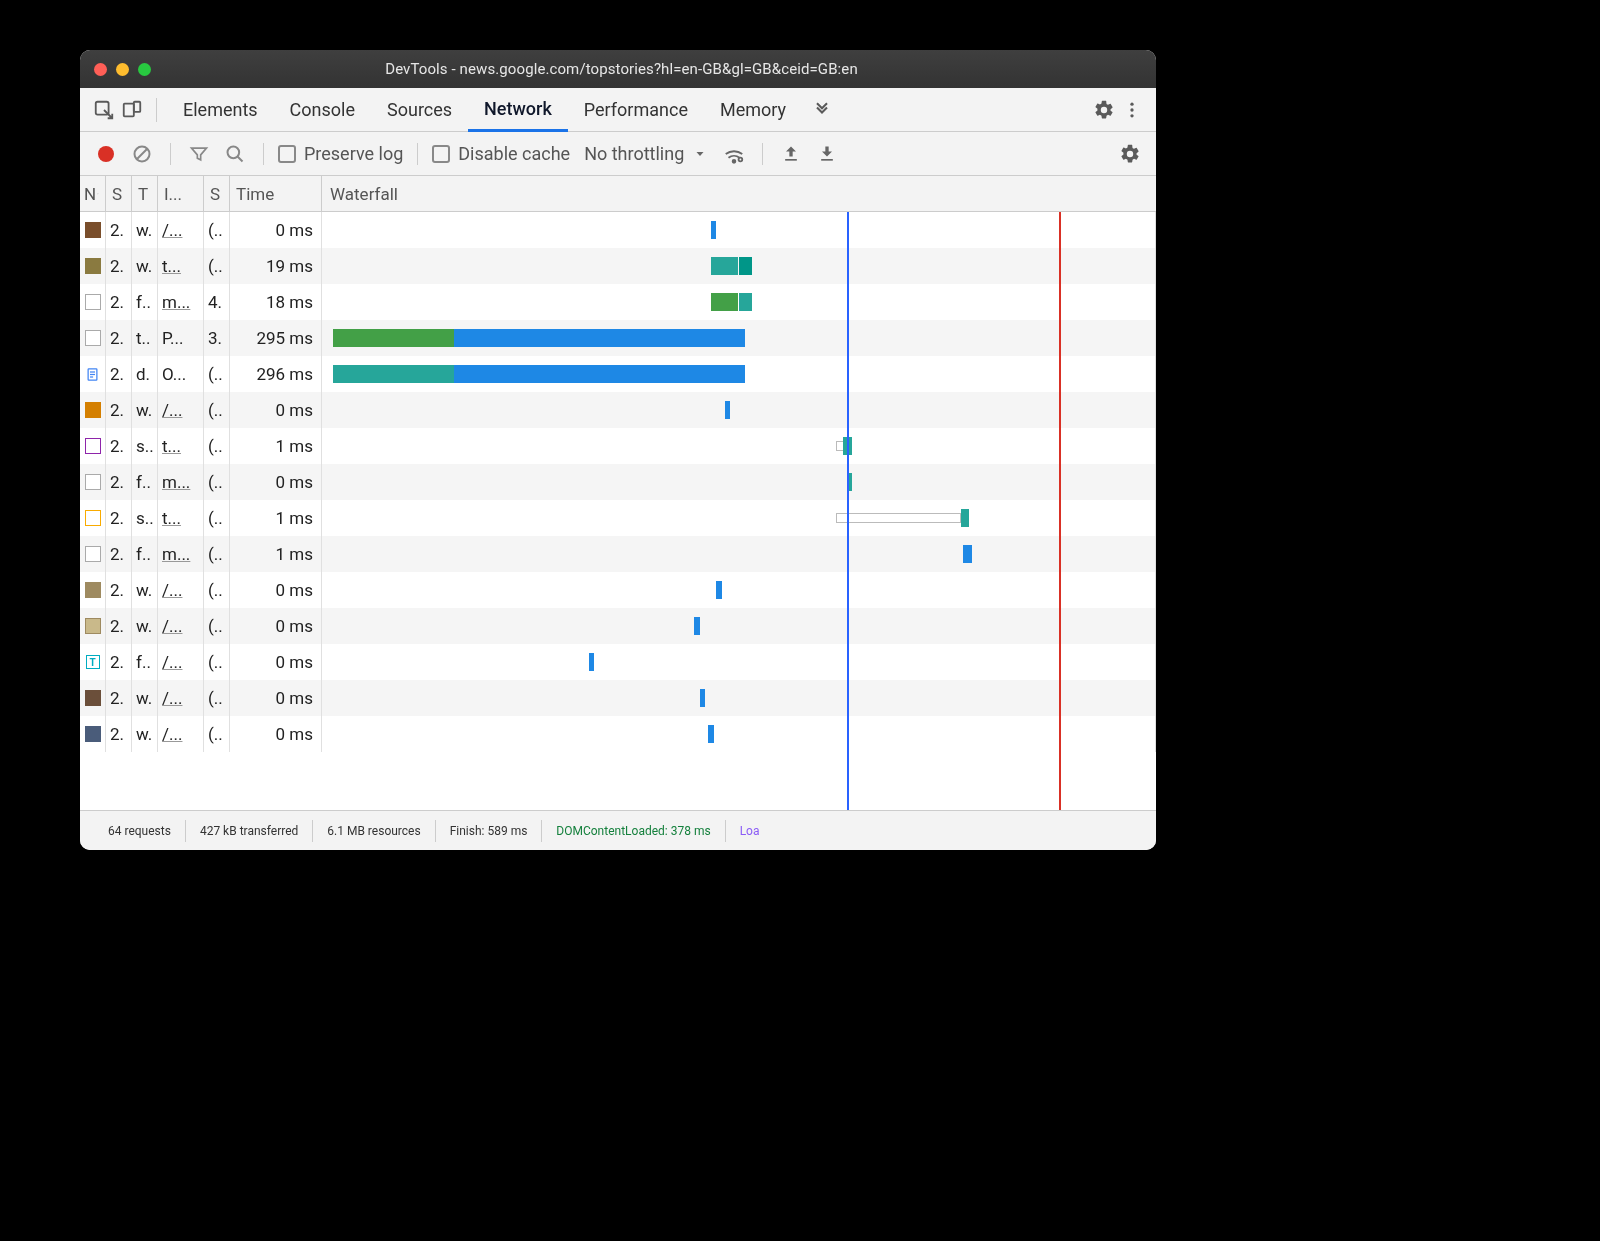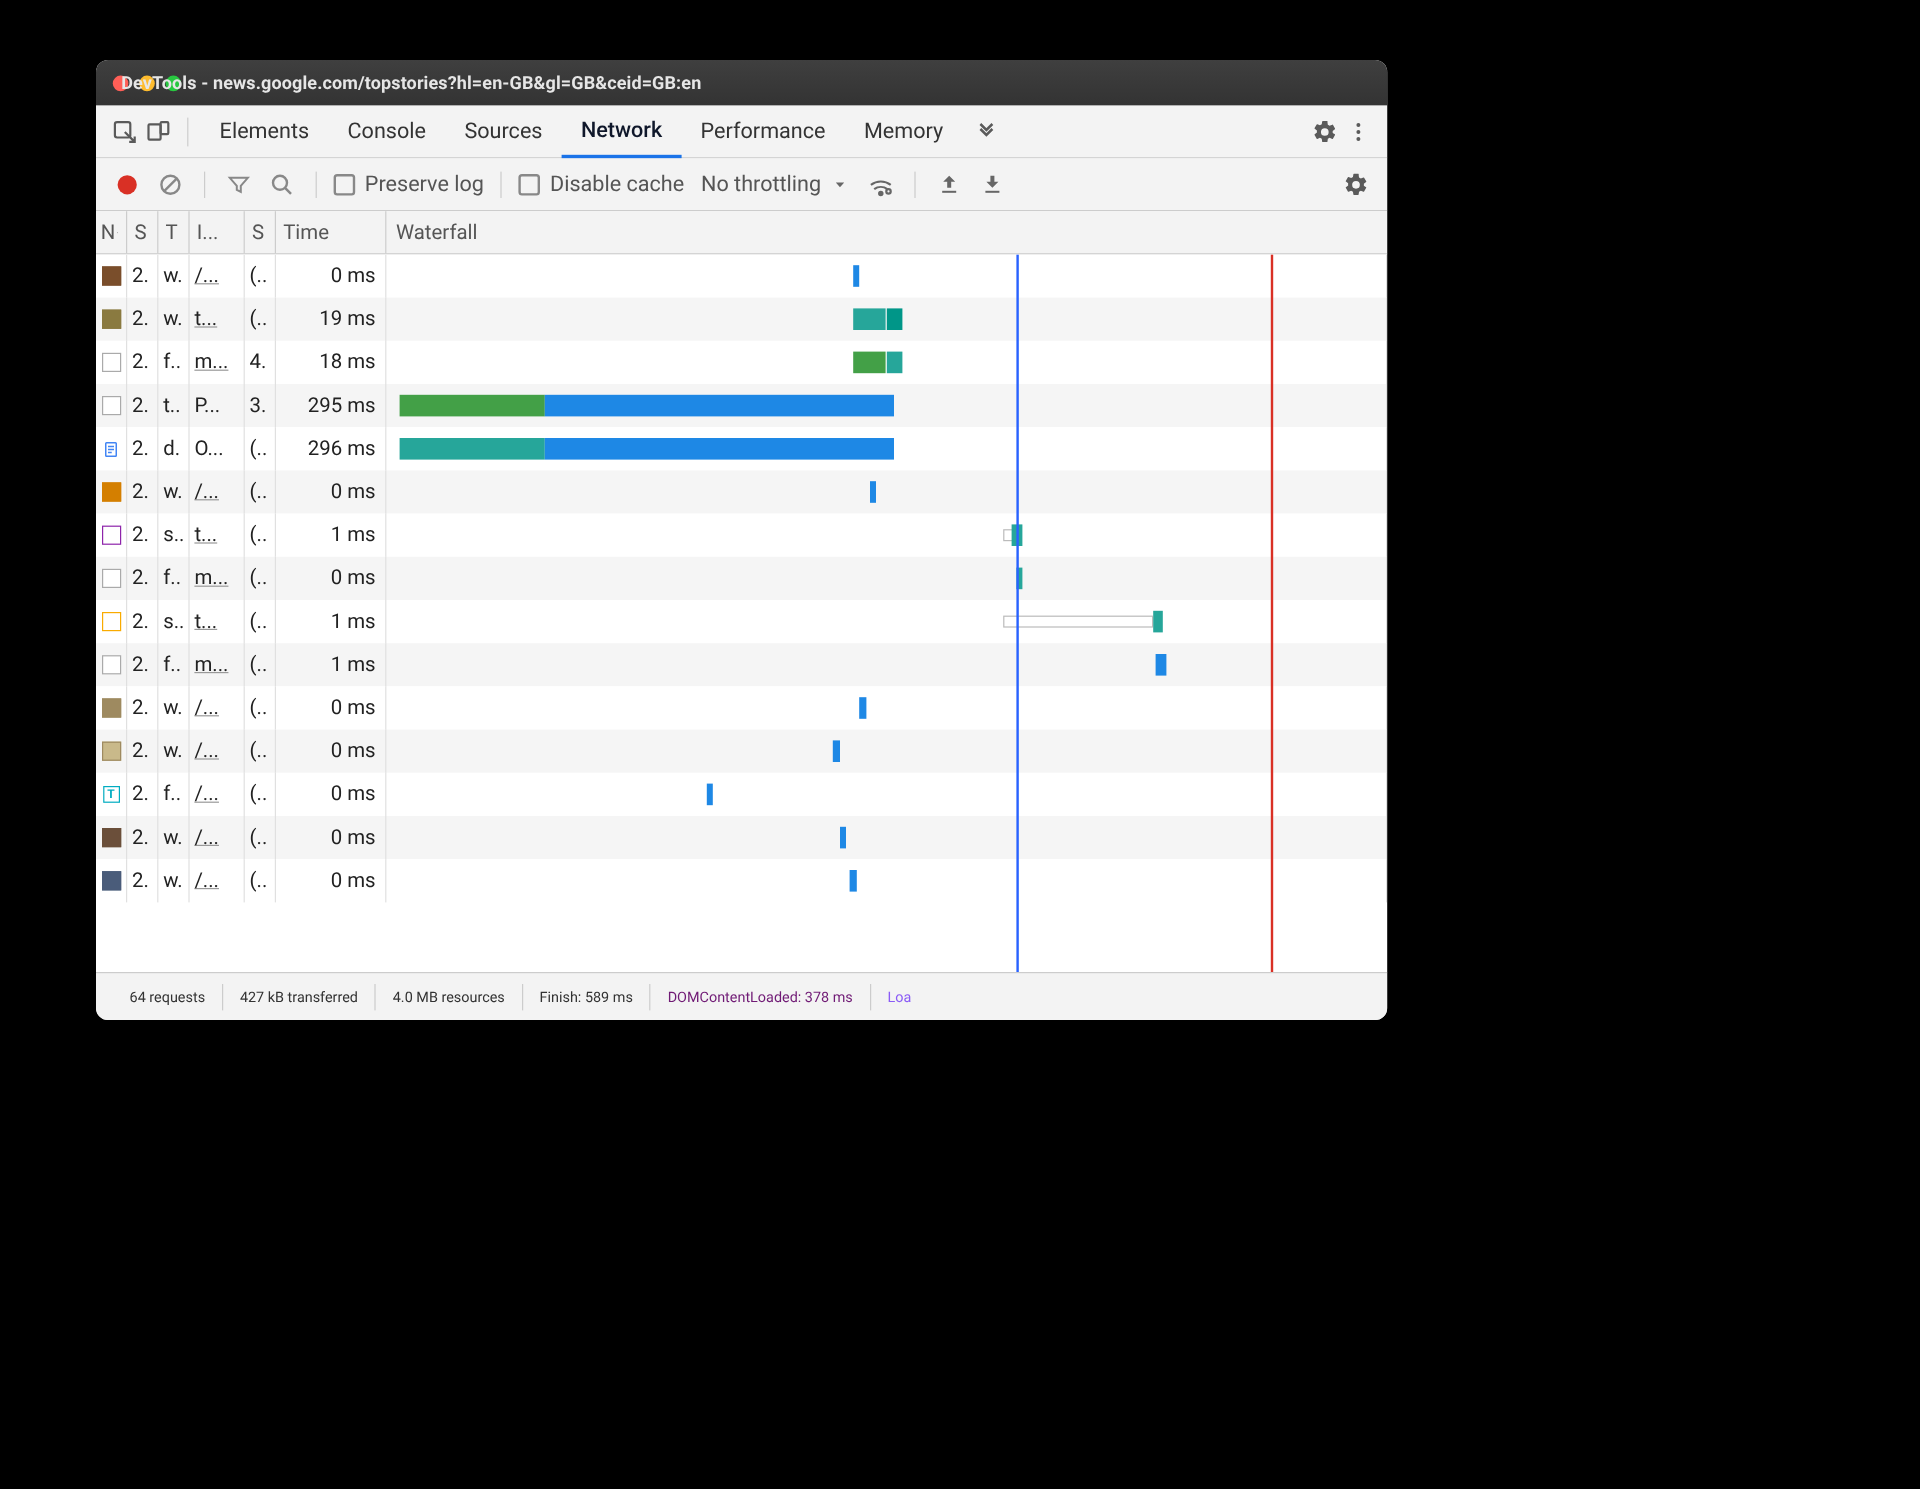--- a/index.html
+++ b/index.html
@@ -3,21 +3,21 @@
 <meta charset="utf-8">
 <style>
   * { box-sizing: border-box; }
   html, body { margin:0; padding:0; background:#000; font-family:-apple-system,BlinkMacSystemFont,"Segoe UI",Roboto,Helvetica,Arial,sans-serif; }
   .stage { width:1600px; height:1241px; position:relative; }
   .window { position:absolute; top:50px; left:80px; width:1076px; height:800px; background:#fff; border-radius:10px; box-shadow:0 25px 60px rgba(0,0,0,0.6); display:flex; flex-direction:column; overflow:hidden; }
   .titlebar { height:38px; background:linear-gradient(#3f3f3f,#333); display:flex; align-items:center; padding:0 14px; flex:0 0 38px; }
   .traffic { display:flex; gap:9px; }
   .dot { width:13px; height:13px; border-radius:50%; }
   .dot.red{background:#ff5f57;} .dot.yellow{background:#febc2e;} .dot.green{background:#28c840;}
-  .title { flex:1; text-align:left; color:#e6e6e6; font-size:15px; font-weight:700; letter-spacing:0.1px; margin-left:-50px; }
+  .title { flex:1; text-align:center; color:#e6e6e6; font-size:15px; font-weight:400; letter-spacing:0.1px; margin-left:-50px; }
   .tabbar { height:44px; background:#f3f3f3; border-bottom:1px solid #ccc; display:flex; align-items:center; padding:0 10px; flex:0 0 44px; }
   .tabbar .iconbtn { width:28px; height:28px; display:flex; align-items:center; justify-content:center; color:#5a5a5a; cursor:pointer; }
   .tabbar .divider { width:1px; height:24px; background:#ccc; margin:0 10px; }
   .tab { padding:0 16px; height:44px; display:flex; align-items:center; color:#333; font-size:18px; cursor:pointer; }
   .tab.active { color:#0f172a; border-bottom:3px solid #1a73e8; font-weight:500; margin-bottom:-1px; }
   .tabbar .spacer { flex:1; }
   .toolbar { height:44px; background:#f3f3f3; border-bottom:1px solid #ccc; display:flex; align-items:center; padding:0 12px; gap:8px; flex:0 0 44px; }
   .toolbar .iconbtn { width:28px; height:28px; display:flex; align-items:center; justify-content:center; color:#6a6a6a; cursor:pointer; }
   .record { width:16px; height:16px; background:#d93025; border-radius:50%; }
   .divider2 { width:1px; height:22px; background:#ccc; margin:0 6px; }
@@ -35,21 +35,21 @@
   .c-time{width:92px;justify-content:flex-end;padding-right:8px;}
   .c-wf{flex:1;position:relative;padding:0;}
   .u { text-decoration:underline; text-decoration-color:#999; }
   .ricon { width:16px; height:16px; border:1px solid #aaa; background:#eee; }
   .bar { position:absolute; height:18px; top:9px; }
   .domline { position:absolute; top:0; bottom:0; width:2px; background:#2962ff; }
   .loadline { position:absolute; top:0; bottom:0; width:2px; background:#d93025; }
   .statusbar { height:40px; background:#f3f3f3; border-top:1px solid #ccc; display:flex; align-items:center; padding:0 14px; font-size:12px; color:#333; flex:0 0 40px; overflow:hidden; }
   .statusbar .seg { padding:0 14px; white-space:nowrap; }
   .statusbar .vdiv { width:1px; height:22px; background:#ccc; }
-  .dom { color:#701a75; } .ld { color:#8b5cf6; }
+  .dom { color:#15803d; } .ld { color:#8b5cf6; }
   svg { display:block; }
 </style>
 </head>
 <body>
 
 <div class="stage">
   <div class="window">
 
     <div class="titlebar">
       <div class="traffic">
@@ -421,21 +421,21 @@
   <div class="domline" style="left:63%;"></div>
   <div class="loadline" style="left:88.33333333333333%;"></div>
         </div>
       </div>
 
     <div class="statusbar">
       <div class="seg">64 requests</div>
         <div class="vdiv"></div>
       <div class="seg">427 kB transferred</div>
         <div class="vdiv"></div>
-      <div class="seg">4.0 MB resources</div>
+      <div class="seg">6.1 MB resources</div>
         <div class="vdiv"></div>
       <div class="seg">Finish: 589 ms</div>
         <div class="vdiv"></div>
       <div class="seg dom">DOMContentLoaded: 378 ms</div>
         <div class="vdiv"></div>
       <div class="seg ld">Loa</div>
     </div>
 
   </div>
 </div>

